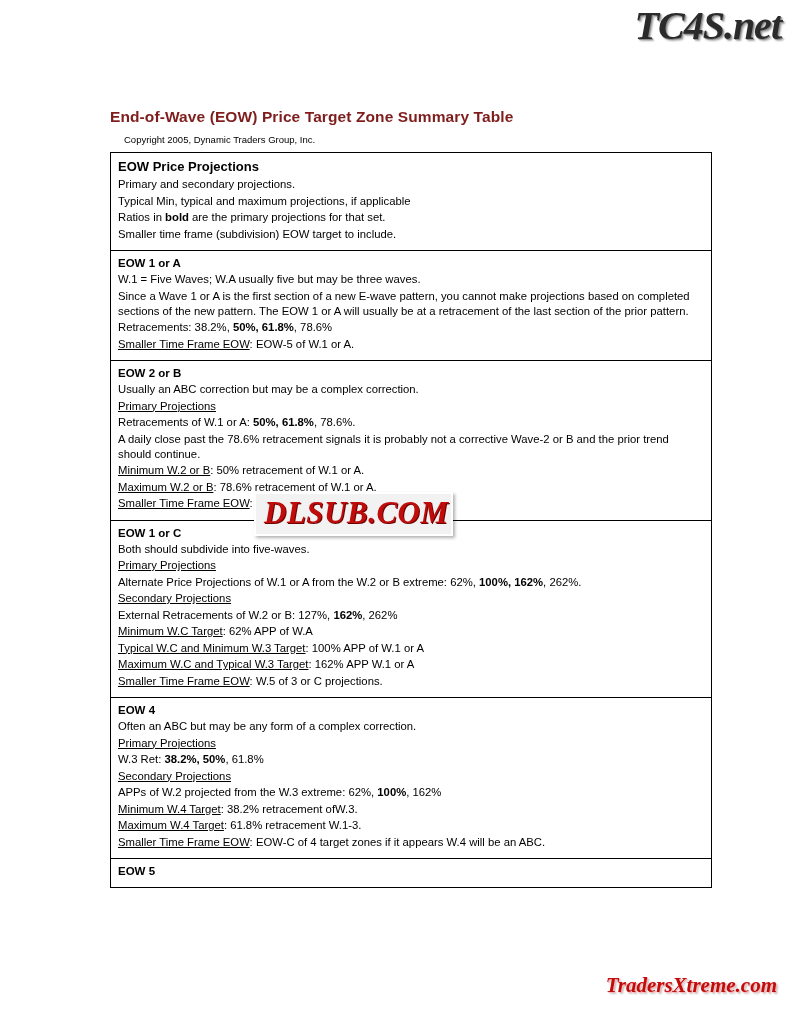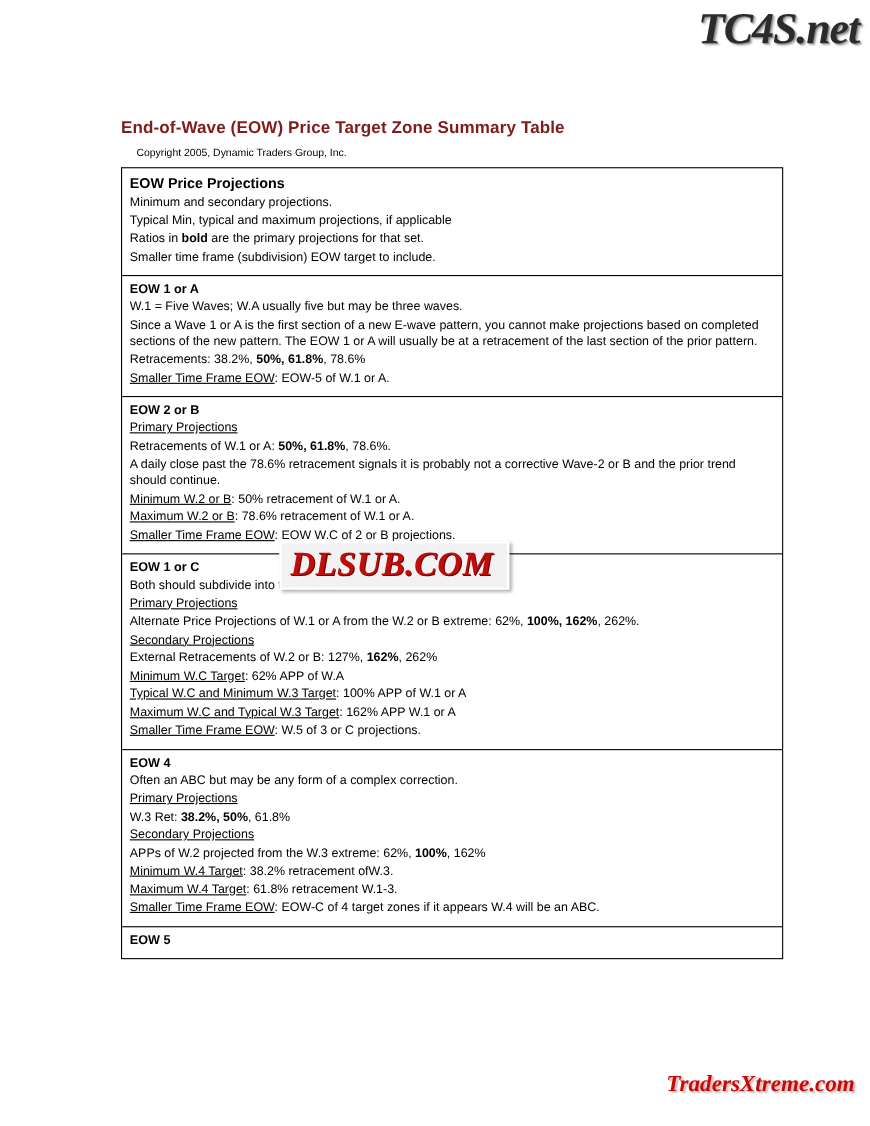--- a/index.html
+++ b/index.html
@@ -107,21 +107,21 @@
     position: absolute;
     left: 254px;
     top: 492px;
     font-family: "Liberation Serif", serif;
     font-size: 31px;
     font-weight: bold;
     font-style: italic;
     color: #c10c0c;
     background: #f2f2f2;
     border: 2px solid #ffffff;
-    padding: 1px 12px 3px 8px;
+    padding: 1px 2px 3px 8px;
     letter-spacing: 0.5px;
     text-shadow: 1px 1px 0 #6d0000;
     box-shadow: 2px 2px 3px rgba(0,0,0,0.3);
     white-space: nowrap;
   }
 
   
   .footer-brand {
     position: absolute;
     right: 14px;
@@ -146,36 +146,37 @@
 
 <div class="doc">
 
   <h1 class="doc-title">End-of-Wave (EOW) Price Target Zone Summary Table</h1>
   <div class="doc-copyright">Copyright 2005, Dynamic Traders Group, Inc.</div>
 
   <div class="eow-table">
 
     <div class="row">
       <div class="row-head">EOW Price Projections</div>
-      <div class="line">Minimum and secondary projections.</div>
+      <div class="line">Primary and secondary projections.</div>
       <div class="line">Typical Min, typical and maximum projections, if applicable</div>
       <div class="line">Ratios in <b>bold</b> are the primary projections for that set.</div>
       <div class="line">Smaller time frame (subdivision) EOW target to include.</div>
     </div>
 
     <div class="row">
       <div class="row-head small">EOW 1 or A</div>
       <div class="line">W.1 = Five Waves; W.A usually five but may be three waves.</div>
       <div class="indent-wrap">Since a Wave 1 or A is the first section of a new E-wave pattern, you cannot make projections based on completed sections of the new pattern. The EOW 1 or A will usually be at a retracement of the last section of the prior pattern.</div>
       <div class="line"><span>Retracements: </span><span>38.2%, </span><b>50%, 61.8%</b><span>, 78.6%</span></div>
       <div class="line"><span class="u">Smaller Time Frame EOW</span><span>: EOW-5 of W.1 or A.</span></div>
     </div>
 
     <div class="row">
       <div class="row-head small">EOW 2 or B</div>
+      <div class="line">Usually an ABC correction but may be a complex correction.</div>
       <div class="line"><span class="u">Primary Projections</span></div>
       <div class="line"><span>Retracements of W.1 or A: </span><b>50%, 61.8%</b><span>, 78.6%.</span></div>
       <div class="indent-wrap">A daily close past the 78.6% retracement signals it is probably not a corrective Wave-2 or B and the prior trend should continue.</div>
       <div class="line"><span class="u">Minimum W.2 or B</span><span>: 50% retracement of W.1 or A.</span></div>
       <div class="line"><span class="u">Maximum W.2 or B</span><span>: 78.6% retracement of W.1 or A.</span></div>
       <div class="line"><span class="u">Smaller Time Frame EOW</span><span>: EOW W.C of 2 or B projections.</span></div>
     </div>
 
     <div class="row">
       <div class="row-head small">EOW 1 or C</div>

